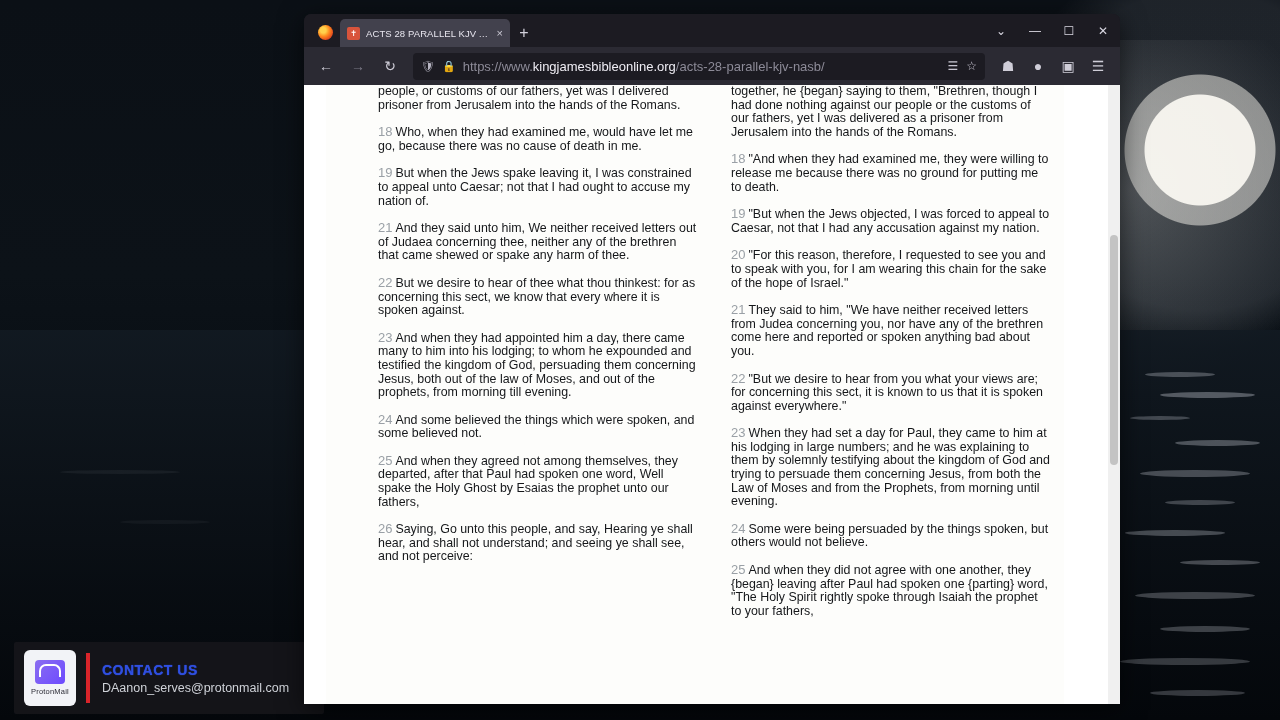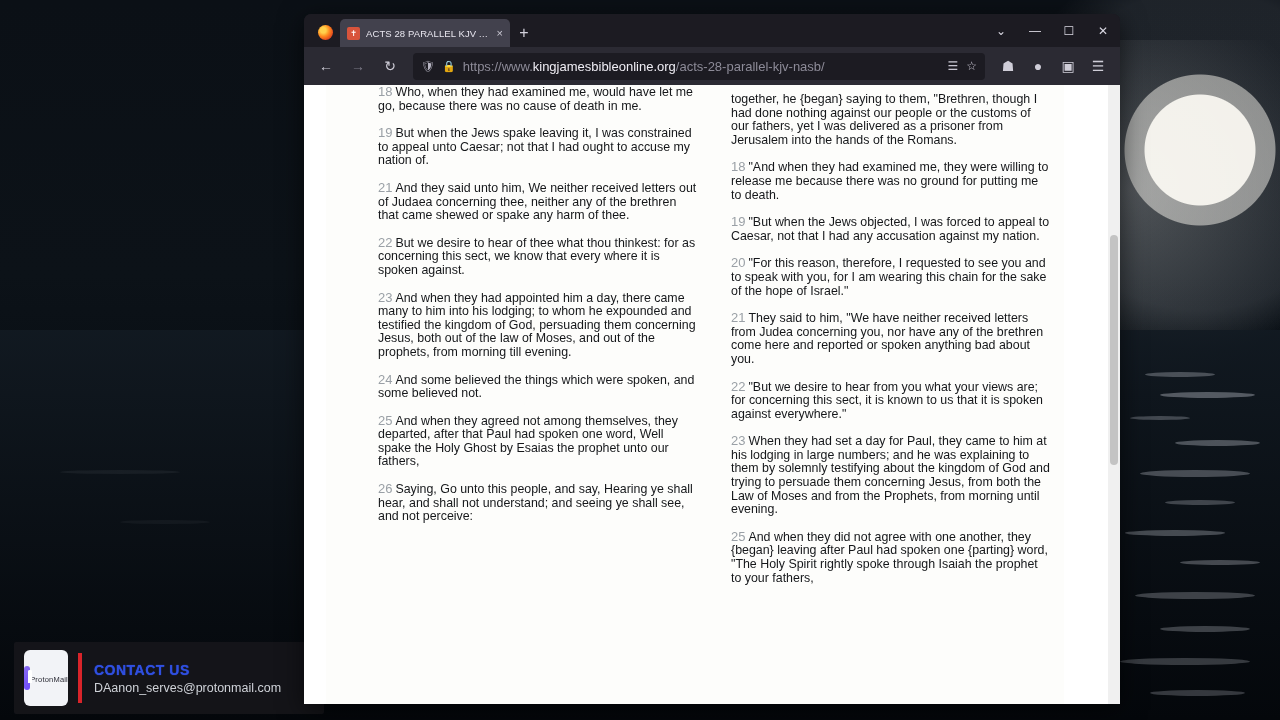--- a/index.html
+++ b/index.html
@@ -37,23 +37,23 @@
   
   #contact-overlay {
     position: absolute; left: 14px; bottom: 6px;
     width: 310px; height: 72px;
     background: rgba(22,22,26,0.92);
     display: flex; align-items: center;
     padding: 0 10px;
     border-radius: 2px;
   }
   #pm-logo {
-    width: 44px; height: 56px; background: #f2f3f7;
+    width: 52px; height: 56px; background: #f2f3f7;
     border-radius: 6px;
-    display: flex; flex-direction: row; align-items: center; justify-content: center;
+    display: flex; flex-direction: column; align-items: center; justify-content: center;
     margin-right: 10px;
   }
   #pm-glyph { width: 30px; height: 24px; position: relative; }
   #pm-glyph .env {
     position: absolute; inset: 0;
     background: linear-gradient(135deg, #8a6df0, #6d4aff);
     border-radius: 4px;
   }
   #pm-glyph .flap {
     position: absolute; left: 4px; right: 4px; top: 4px; height: 13px;
@@ -152,21 +152,21 @@
   #sidegut-right { position:absolute; right:0; top:0; bottom:0; width:56px; background:#ffffff; }
   #columns {
     position: absolute; inset: 0;
     display: flex;
     padding: 0 0 0 0;
   }
   .col {
     flex: 1; padding: 0 14px 0 52px;
     overflow: hidden;
   }
-  .col.right { padding: 8px 14px 0 20px; }
+  .col.right { padding: 0 14px 0 20px; }
   .verse {
     font-size: 12.4px; line-height: 13.6px; color: #15171a;
     margin-bottom: 13px;
     text-align: left;
   }
   .vnum { color: #9aa0a6; font-size: 13px; margin-right: 3px; }
   .partial { margin-top: 0; }
 
   
   #scrollbar {
@@ -255,37 +255,39 @@
       <div class="navbtn">☰</div>
     </div>
   </div>
 
   <div id="page">
     <div id="sidegut-left"></div>
     <div id="sidegut-right"></div>
     <div id="page-inner">
       <div id="columns">
         <div class="col left" id="colLeft">
+            <div class="verse partial"><span>people, or customs of our fathers, yet was I delivered prisoner from Jerusalem into the hands of the Romans.</span></div>
             <div class="verse"><span class="vnum">18</span><span>Who, when they had examined me, would have let me go, because there was no cause of death in me.</span></div>
             <div class="verse"><span class="vnum">19</span><span>But when the Jews spake leaving it, I was constrained to appeal unto Caesar; not that I had ought to accuse my nation of.</span></div>
             <div class="verse"><span class="vnum">21</span><span>And they said unto him, We neither received letters out of Judaea concerning thee, neither any of the brethren that came shewed or spake any harm of thee.</span></div>
             <div class="verse"><span class="vnum">22</span><span>But we desire to hear of thee what thou thinkest: for as concerning this sect, we know that every where it is spoken against.</span></div>
             <div class="verse"><span class="vnum">23</span><span>And when they had appointed him a day, there came many to him into his lodging; to whom he expounded and testified the kingdom of God, persuading them concerning Jesus, both out of the law of Moses, and out of the prophets, from morning till evening.</span></div>
             <div class="verse"><span class="vnum">24</span><span>And some believed the things which were spoken, and some believed not.</span></div>
             <div class="verse"><span class="vnum">25</span><span>And when they agreed not among themselves, they departed, after that Paul had spoken one word, Well spake the Holy Ghost by Esaias the prophet unto our fathers,</span></div>
             <div class="verse"><span class="vnum">26</span><span>Saying, Go unto this people, and say, Hearing ye shall hear, and shall not understand; and seeing ye shall see, and not perceive:</span></div>
           </div>
         <div class="col right" id="colRight">
             <div class="verse partial"><span>together, he {began} saying to them, "Brethren, though I had done nothing against our people or the customs of our fathers, yet I was delivered as a prisoner from Jerusalem into the hands of the Romans.</span></div>
             <div class="verse"><span class="vnum">18</span><span>"And when they had examined me, they were willing to release me because there was no ground for putting me to death.</span></div>
             <div class="verse"><span class="vnum">19</span><span>"But when the Jews objected, I was forced to appeal to Caesar, not that I had any accusation against my nation.</span></div>
             <div class="verse"><span class="vnum">20</span><span>"For this reason, therefore, I requested to see you and to speak with you, for I am wearing this chain for the sake of the hope of Israel."</span></div>
             <div class="verse"><span class="vnum">21</span><span>They said to him, "We have neither received letters from Judea concerning you, nor have any of the brethren come here and reported or spoken anything bad about you.</span></div>
             <div class="verse"><span class="vnum">22</span><span>"But we desire to hear from you what your views are; for concerning this sect, it is known to us that it is spoken against everywhere."</span></div>
             <div class="verse"><span class="vnum">23</span><span>When they had set a day for Paul, they came to him at his lodging in large numbers; and he was explaining to them by solemnly testifying about the kingdom of God and trying to persuade them concerning Jesus, from both the Law of Moses and from the Prophets, from morning until evening.</span></div>
+            <div class="verse"><span class="vnum">24</span><span>Some were being persuaded by the things spoken, but others would not believe.</span></div>
             <div class="verse"><span class="vnum">25</span><span>And when they did not agree with one another, they {began} leaving after Paul had spoken one {parting} word, "The Holy Spirit rightly spoke through Isaiah the prophet to your fathers,</span></div>
           </div>
       </div>
     </div>
     <div id="scrollbar">
       <div id="scrollthumb"></div>
     </div>
   </div>
 </div>
 

